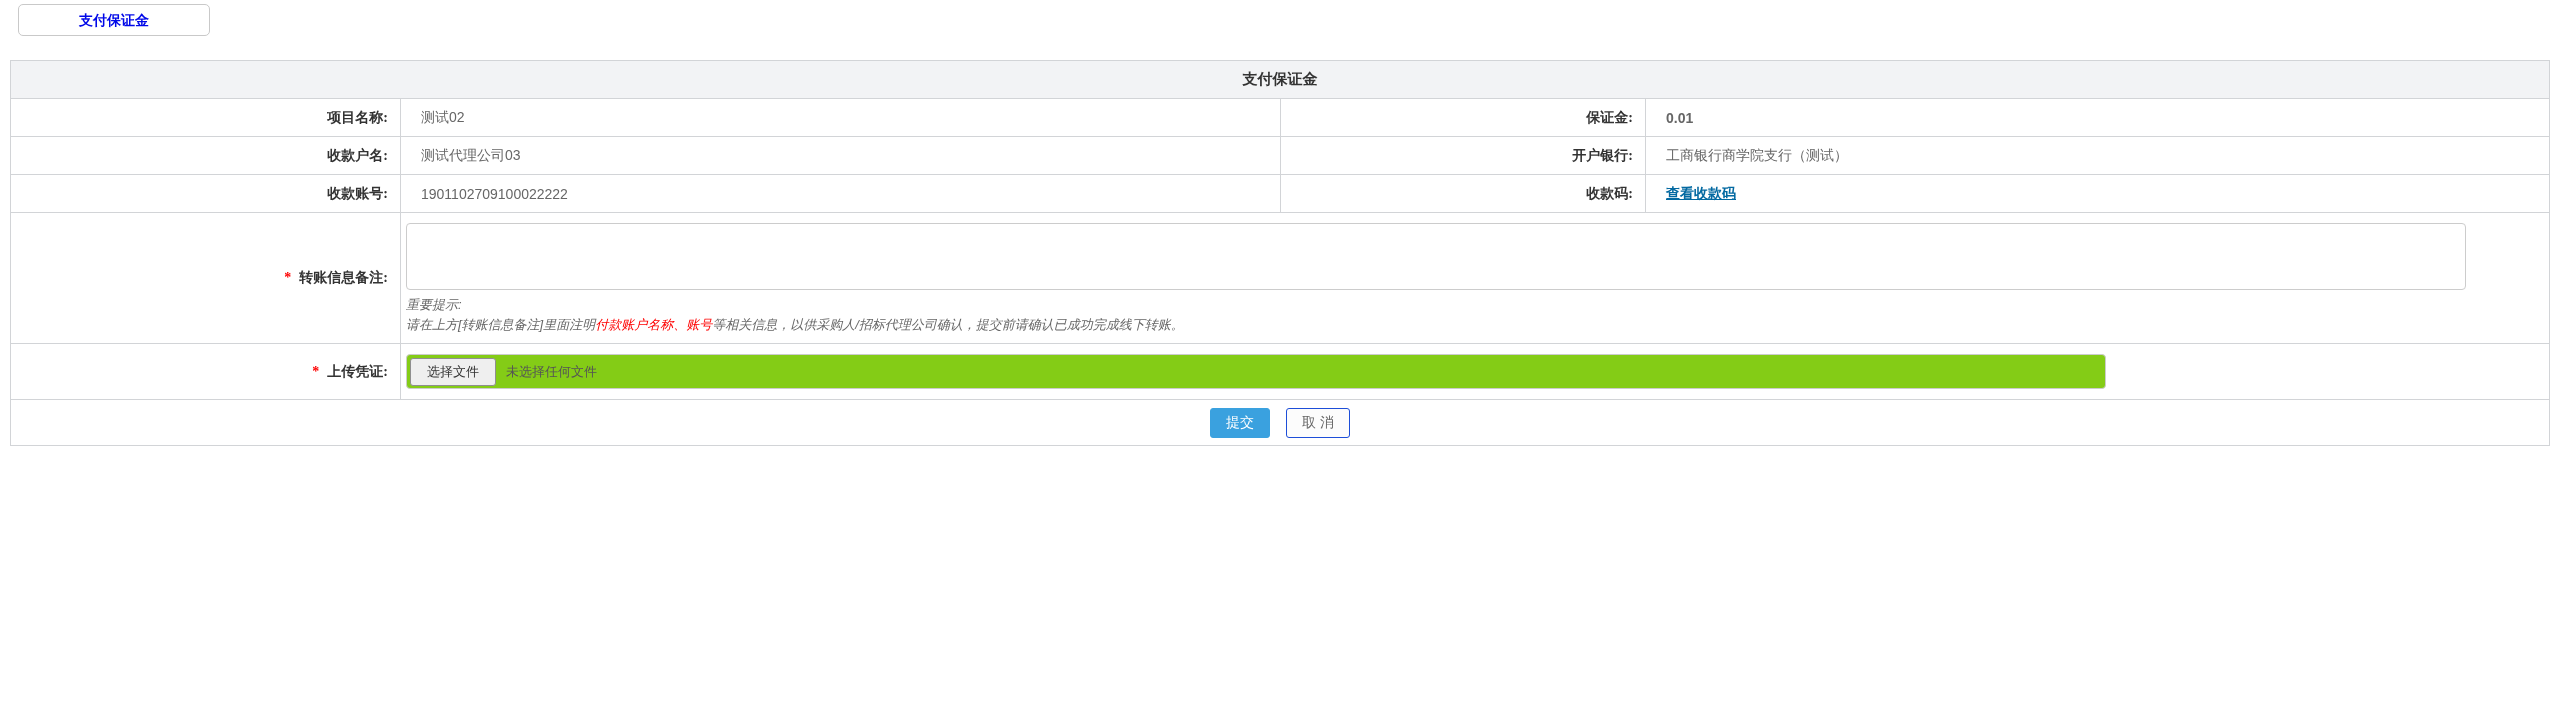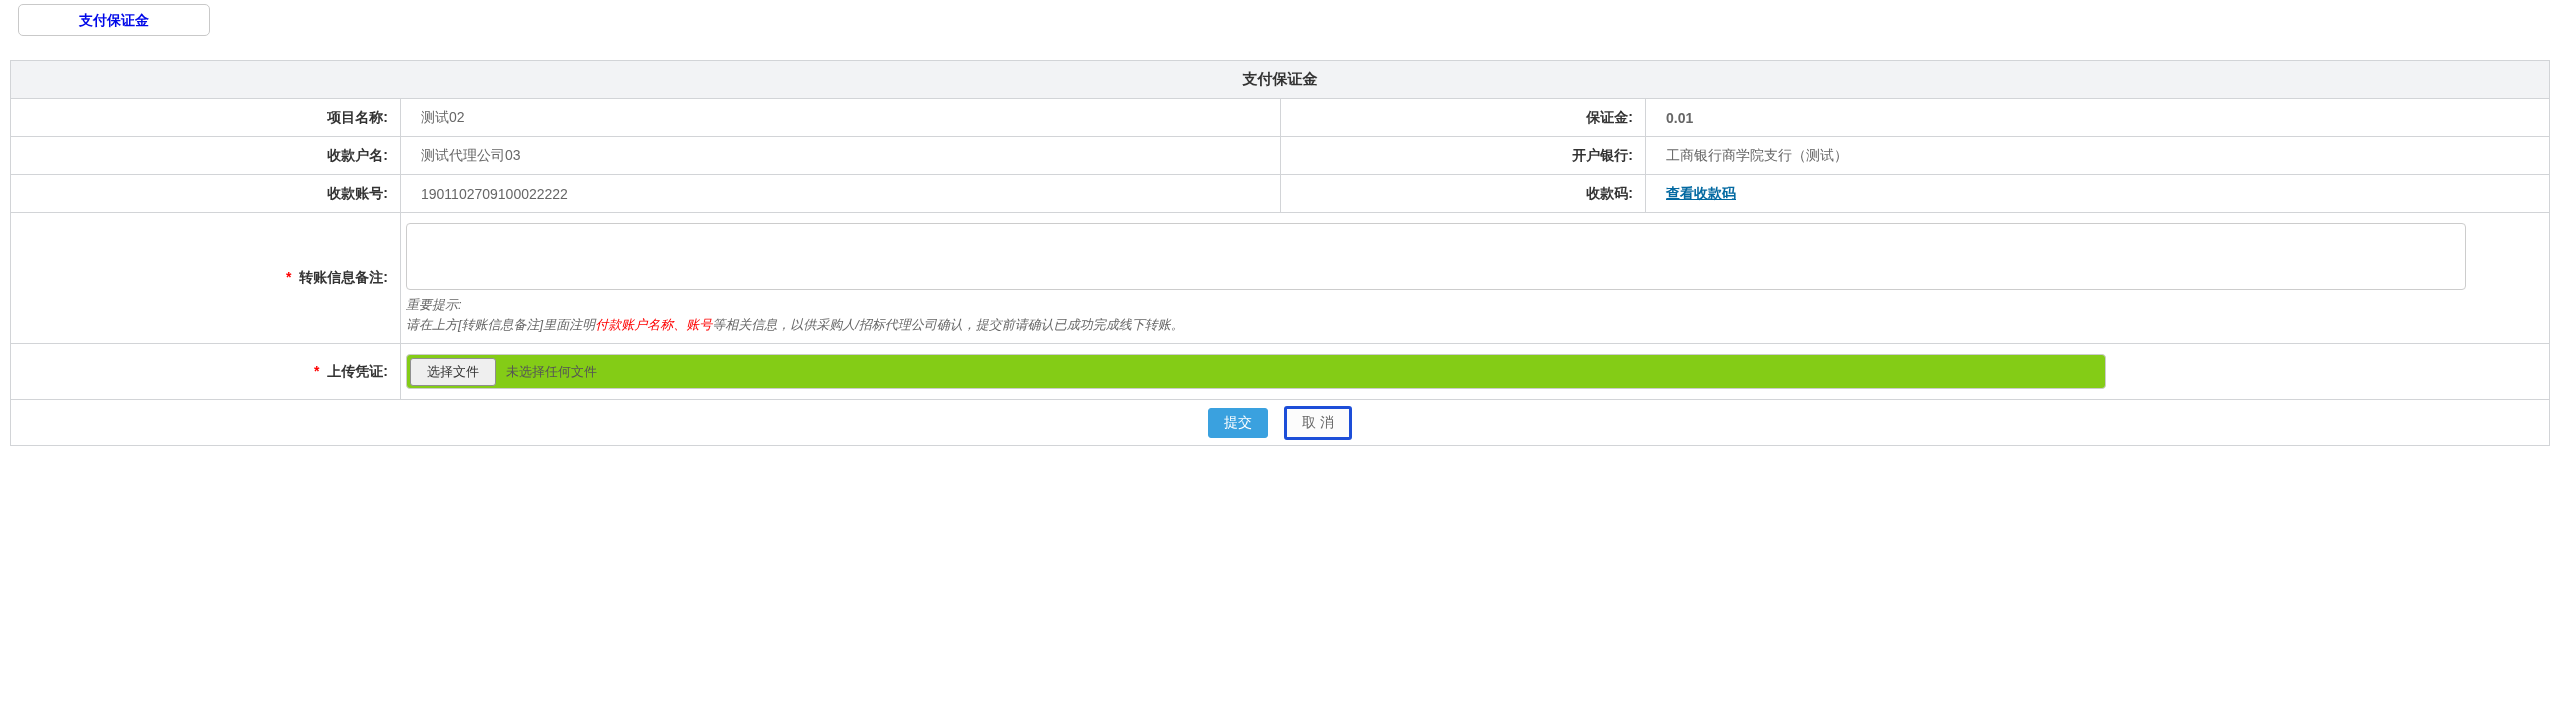--- a/index.html
+++ b/index.html
@@ -46,20 +46,21 @@
     font-size: 15px;
     color: #333333;
   }
   .info-row td { height: 38px; }
   td.lbl {
     text-align: right;
     padding-right: 12px;
     font-weight: bold;
     color: #333333;
     white-space: nowrap;
+    font-family: Liberation Serif, serif;
   }
   td.val { padding-left: 20px; color: #666666; margin-left: 36px; }
   .red   { color: #fe0000; }
   .red-b { color: #fe0000; font-weight: bold; }
   .req {
     color: #fe0000;
     font-weight: bold;
     margin-right: 8px;
     font-size: 14px;
   }
@@ -126,21 +127,21 @@
     cursor: pointer;
     vertical-align: middle;
   }
   .btn-submit {
     background: #3aa1df;
     border: 1px solid #3aa1df;
     color: #ffffff;
   }
   .btn-cancel {
     background: #fcfcfc;
-    border: 3px solid #1d4ed8;
+    border: 1px solid #1d4ed8;
     color: #666666;
     margin-left: 12px;
     white-space: pre;
   }
 </style>
 </head>
 <body>
 
 
 

